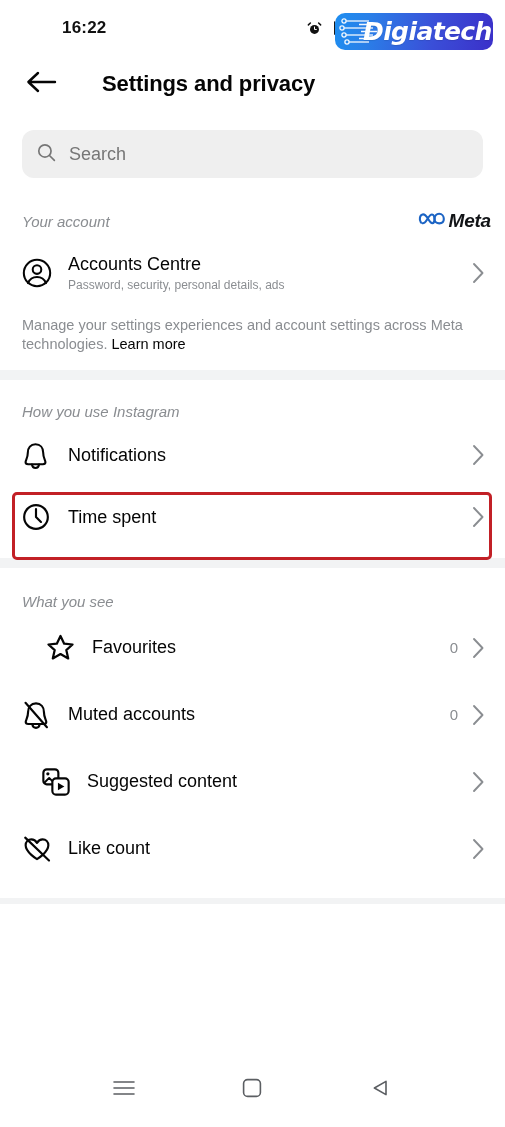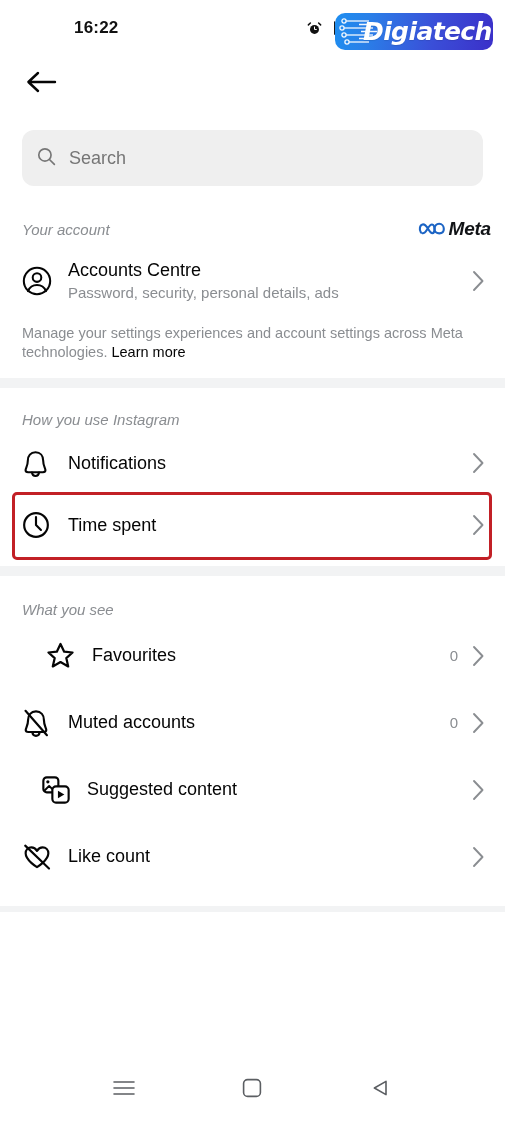--- a/index.html
+++ b/index.html
@@ -10,21 +10,21 @@
     -webkit-font-smoothing:antialiased;
   }
   .screen { position:relative; width:505px; height:1127px; background:#fff; overflow:hidden; }
 
   
   .statusbar {
     position:relative; height:56px; width:100%;
     display:flex; align-items:center;
   }
   .sb-time {
-    position:absolute; left:74px; top:18px;
+    position:absolute; left:62px; top:18px;
     font-size:17px; font-weight:700; color:#111; letter-spacing:.2px;
   }
   .sb-icons {
     position:absolute; right:161px; top:20px;
     display:flex; align-items:center; gap:7px;
   }
   .sb-icons svg { display:block; }
 
   
   .watermark {
@@ -50,49 +50,49 @@
     cursor:pointer;
   }
   .appbar-title {
     position:absolute; left:102px; top:50%; transform:translateY(-50%);
     font-size:22px; font-weight:700; color:#050505; letter-spacing:-.1px;
   }
 
   
   .search-wrap { padding:18px 22px 0 22px; }
   .search-box {
-    height:56px; background:#efefef; border-radius:12px;
+    height:48px; background:#efefef; border-radius:12px;
     display:flex; align-items:center; padding:0 14px; cursor:text;
   }
   .search-icon { flex:0 0 auto; margin-right:12px; display:block; }
   .search-input {
     border:0; outline:0; background:transparent;
     font-family:"Liberation Sans", sans-serif;
     font-size:18px; color:#6b6b6b; width:100%;
   }
   .search-input::placeholder { color:#767676; }
 
   
   .section-head {
     font-size:15px; color:#8a8d91; font-weight:400;
     padding:0 22px; height:26px; display:flex; align-items:center;font-style:italic;
   }
   .sec-your-account { margin-top:30px; display:flex; align-items:center; justify-content:space-between; padding-right:14px; }
-  .meta-badge { display:flex; align-items:flex-end; gap:4px; }
+  .meta-badge { display:flex; align-items:flex-start; gap:4px; }
   .meta-word { font-size:19px; font-weight:600; color:#121417; letter-spacing:-.2px; }
 
   .row {
     display:flex; align-items:center;
     padding:0 20px 0 22px; min-height:56px; cursor:pointer;
     background:#fff;
   }
   .row .r-icon { flex:0 0 38px; display:flex; align-items:center; justify-content:flex-start; }
   .row .r-texts { flex:1 1 auto; display:flex; flex-direction:column; justify-content:flex-start; padding-left:8px; }
   .row .r-title { font-size:18px; color:#050505; line-height:1.3; }
-  .row .r-sub { font-size:15px; color:#8a8d91; line-height:1.35; margin-top:1px; }
+  .row .r-sub { font-size:12px; color:#8a8d91; line-height:1.35; margin-top:1px; }
   .row .r-count { font-size:15px; color:#8a8d91; margin-right:14px; }
   .row .r-chev { flex:0 0 auto; display:flex; align-items:center; }
 
   .accounts-row { min-height:62px; margin-top:8px; }
   .blurb {
     padding:12px 38px 16px 22px;
     font-size:14.5px; line-height:1.32; color:#8a8d91;
   }
   .blurb b { color:#050505; font-weight:400; }
 
@@ -157,20 +157,21 @@
   </div>
 
   <div class="appbar">
     <div class="back-btn">
       <span>
         <svg width="32" height="24" viewBox="0 0 32 24">
           <path d="M30 12 H4 M13 3 L3.4 12 L13 21" fill="none" stroke="#050505" stroke-width="2.4" stroke-linecap="round" stroke-linejoin="round"></path>
         </svg>
       </span>
     </div>
+    <div class="appbar-title">Settings and privacy</div>
   </div>
 
   <div class="search-wrap">
     <div class="search-box">
       <span class="search-icon">
         <svg width="21" height="21" viewBox="0 0 24 24">
           <circle cx="10.2" cy="10.2" r="7" fill="none" stroke="#767676" stroke-width="1.9"></circle>
           <path d="M15.4 15.4 L21 21" stroke="#767676" stroke-width="1.9" stroke-linecap="round"></path>
         </svg>
       </span>

